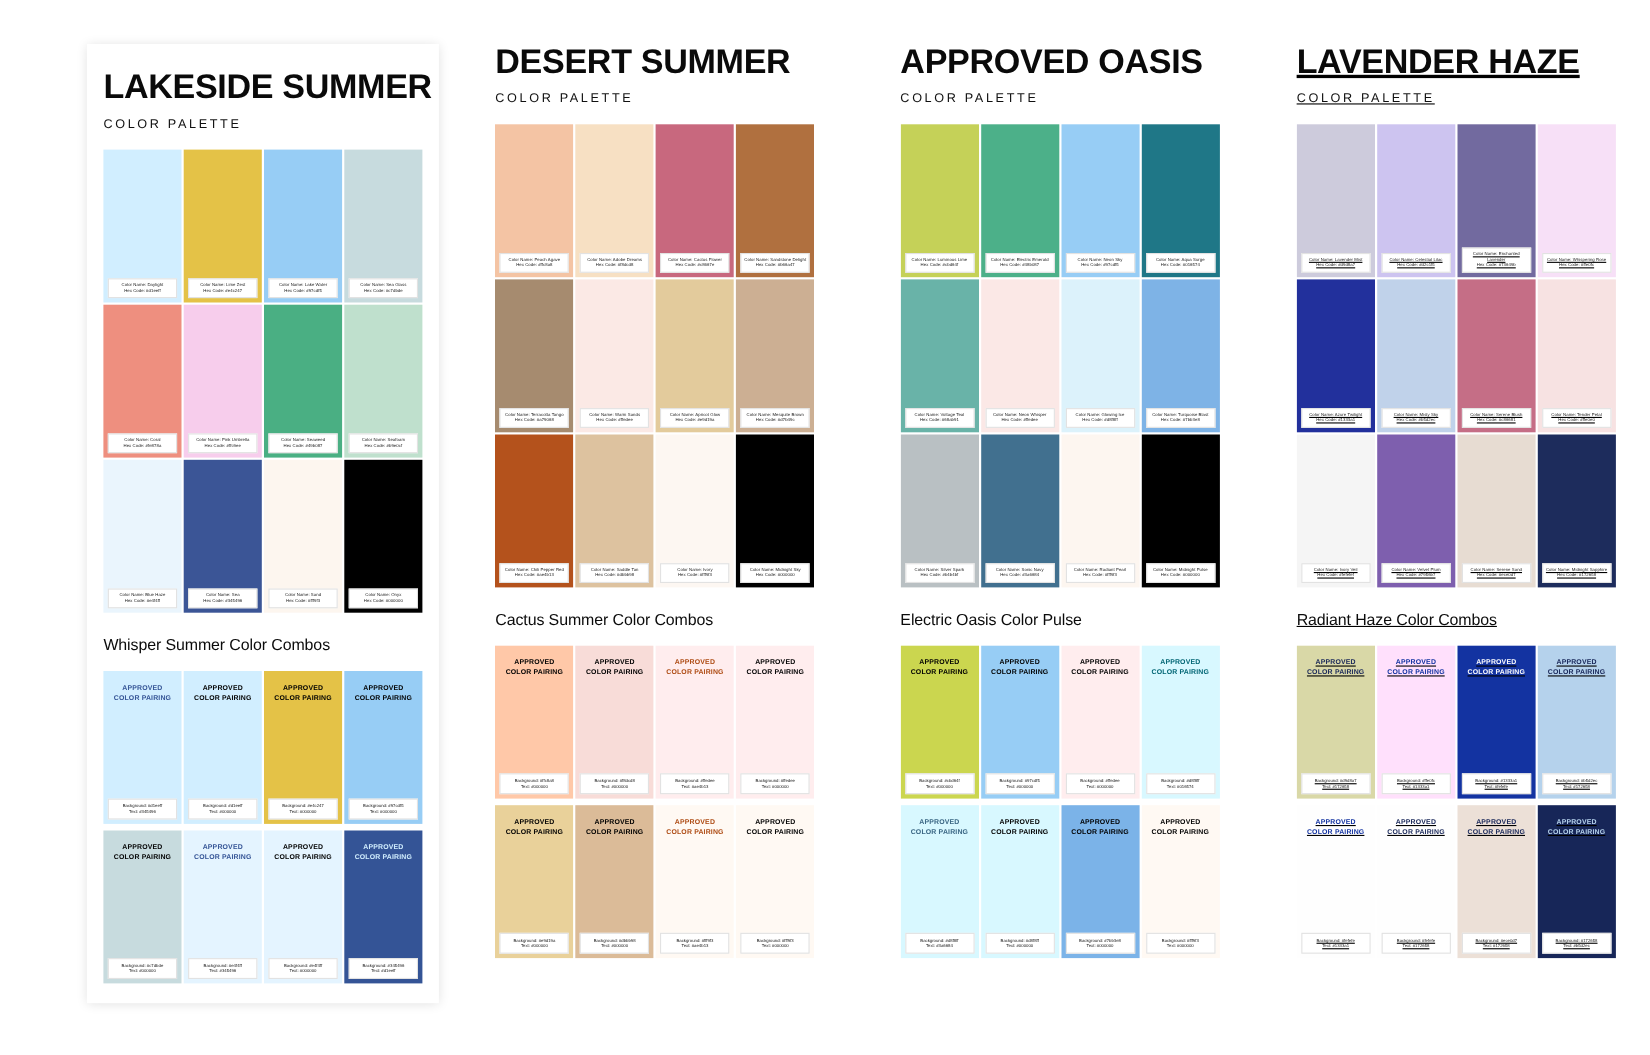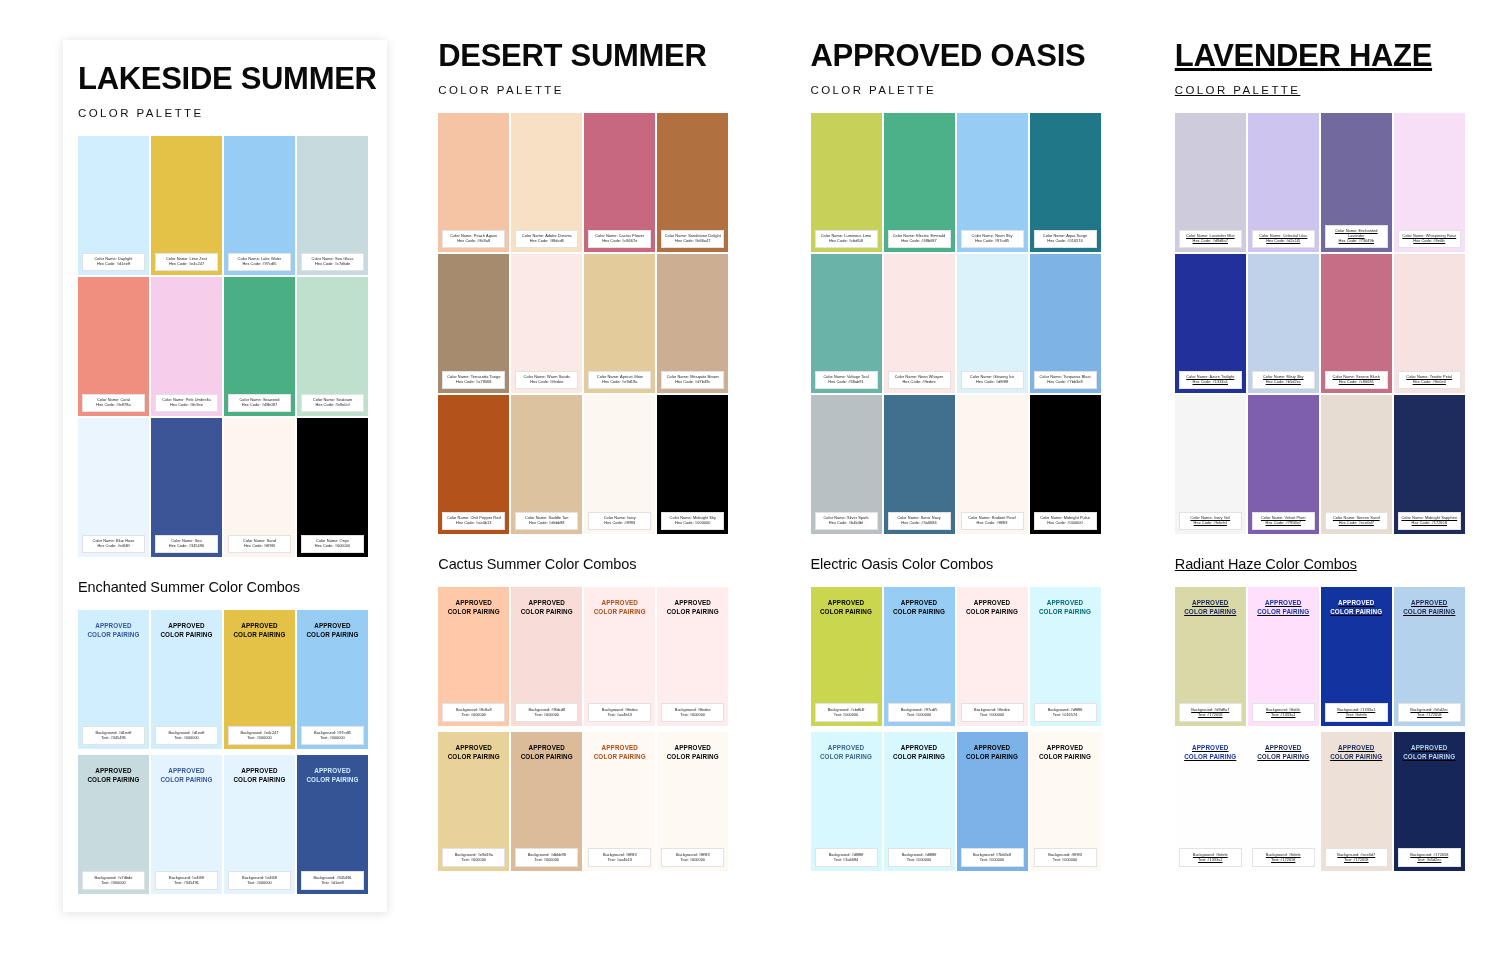--- a/index.html
+++ b/index.html
@@ -9,21 +9,21 @@
     font-family: "Liberation Sans", sans-serif;
     overflow: hidden;
   }
   .page { position: relative; width: 1500px; height: 959px; background: #ffffff; }
 
   .board {
     position: absolute;
     top: 0; left: 0;
     width: 1500px; height: 738px;
     display: flex;
-    padding: 40px 0 0 0;
+    padding: 40px 0 0 16px;
   }
 
   .panel {
     position: relative;
     width: 333px;
     padding: 0;
   }
   .panel-1 {
     margin-left: 63px;
     background: #ffffff;
@@ -207,21 +207,21 @@
                 <span class="sw-hex">Hex Code: #fff9f3</span>
               </div>
             </div>
             <div class="swatch" style="background: rgb(0, 0, 0);">
               <div class="swatch-card">
                 <span class="sw-name">Color Name: Onyx</span>
                 <span class="sw-hex">Hex Code: #000000</span>
               </div>
             </div>
           </div>
-          <div class="combos-title">Enchanted Summer Color Combos</div>
+          <div class="combos-title">Whisper Summer Color Combos</div>
           <div class="combo-grid">
             <div class="combo" style="background: rgb(209, 238, 255);">
               <div class="combo-label" style="color: rgb(52, 84, 150); white-space: pre-line;">APPROVED
 COLOR PAIRING</div>
               <div class="combo-card">
                 <span class="cb-bg">Background: #d1eeff</span>
                 <span class="cb-tx">Text: #345496</span>
               </div>
             </div>
             <div class="combo" style="background: rgb(209, 238, 255);">
@@ -501,21 +501,21 @@
                 <span class="sw-hex">Hex Code: #fff9f3</span>
               </div>
             </div>
             <div class="swatch" style="background: rgb(0, 0, 0);">
               <div class="swatch-card">
                 <span class="sw-name">Color Name: Midnight Pulse</span>
                 <span class="sw-hex">Hex Code: #000000</span>
               </div>
             </div>
           </div>
-          <div class="combos-title">Electric Oasis Color Combos</div>
+          <div class="combos-title">Electric Oasis Color Pulse</div>
           <div class="combo-grid">
             <div class="combo" style="background: rgb(203, 214, 79);">
               <div class="combo-label" style="color: rgb(0, 0, 0); white-space: pre-line;">APPROVED
 COLOR PAIRING</div>
               <div class="combo-card">
                 <span class="cb-bg">Background: #cbd64f</span>
                 <span class="cb-tx">Text: #000000</span>
               </div>
             </div>
             <div class="combo" style="background: rgb(151, 205, 245);">

